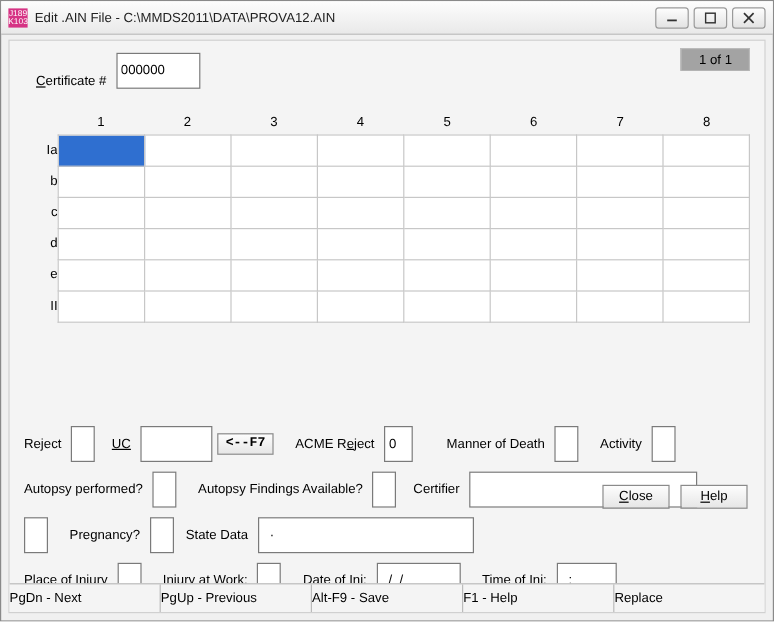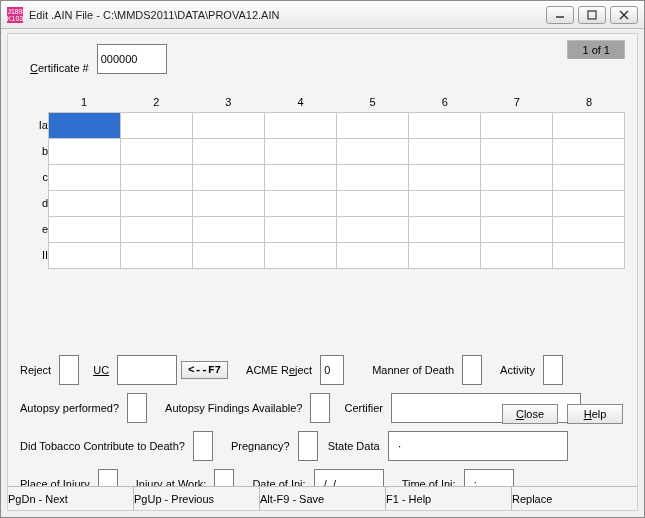--- a/index.html
+++ b/index.html
@@ -182,21 +182,20 @@
       <div class="f-row">
         <span class="lbl">Autopsy performed?</span>
         <input class="input small-box" style="">
         <span class="lbl" style="margin-left:14px">Autopsy Findings Available?</span>
         <input class="input small-box" style="">
         <span class="lbl" style="margin-left:10px">Certifier</span>
         <input class="input" style="width: 190px;" value="">
       </div>
 
       <div class="f-row">
-        <span class="lbl">Did Tobacco Contribute to Death?</span>
         <input class="input small-box" style="">
         <span class="lbl" style="margin-left:14px">Pregnancy?</span>
         <input class="input small-box" style="">
         <span class="lbl" style="margin-left:6px">State Data</span>
         <input class="input" style="width: 180px;" value="  ·">
       </div>
 
       <div class="f-row">
         <span class="lbl">Place of Injury</span>
         <input class="input small-box" style="">

